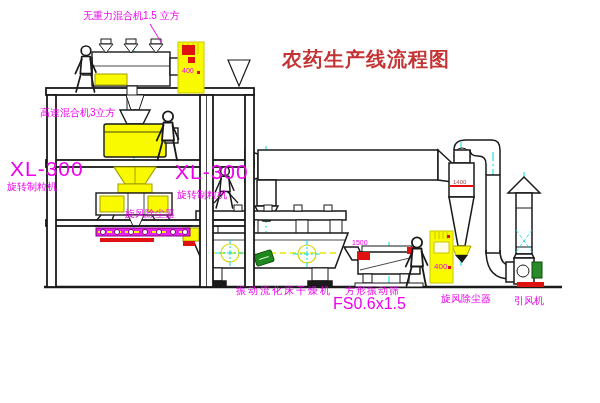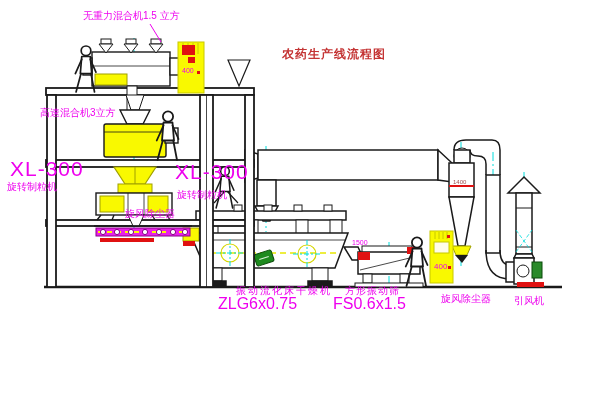--- a/index.html
+++ b/index.html
@@ -17,21 +17,21 @@
   .model-big{font-size:21px;letter-spacing:1px;}
   .model-mid{font-size:16px;}
   .tiny{font-size:7px;}
   .ls2{letter-spacing:2px;}
   .ls1{letter-spacing:1px;}
   .dim-dark{color:#a05050;font-size:6px;}
   #title-row{
     position:absolute;left:282px;top:46px;display:flex;align-items:baseline;gap:2px;
     color:#c43434;white-space:nowrap;
   }
-  #title-cn{font-size:12px;font-weight:bold;letter-spacing:1px;}
+  #title-cn{font-size:20px;font-weight:bold;letter-spacing:1px;}
   #title-cap{font-size:23px;font-weight:normal;}
 </style>
 </head>
 <body>
 
 <div id="viewport">
 
 <svg width="600" height="403" viewBox="0 0 600 403">
   <defs>
     <g id="person" fill="#ffffff" stroke="#1a1a1a" stroke-width="1.2" stroke-linecap="round" stroke-linejoin="round">
@@ -242,21 +242,20 @@
 </div>
 
 <div class="lbl sz10" style="left:83px;top:11px;">无重力混合机1.5 立方</div>
 <div class="lbl sz10" style="left:40px;top:108px;">高速混合机3立方</div>
 <div class="lbl model-big" style="left:10px;top:158px;">XL-300</div>
 <div class="lbl sz10" style="left:7px;top:182px;">旋转制粒机</div>
 <div class="lbl model-big" style="left:175px;top:161px;">XL-300</div>
 <div class="lbl sz10" style="left:177px;top:190px;">旋转制粒机</div>
 <div class="lbl sz10" style="left:125px;top:209px;">旋风除尘器</div>
 <div class="lbl sz10 ls2" style="left:229px;top:286px;margin-left:7px;">振动流化床干燥机</div>
-<div class="lbl model-mid" style="left:218px;top:296px;">ZLG6x0.75</div>
 <div class="lbl sz10 ls1" style="left:345px;top:286px;">方形振动筛</div>
 <div class="lbl model-mid" style="left:333px;top:296px;">FS0.6x1.5</div>
 <div class="lbl sz10" style="left:441px;top:294px;">旋风除尘器</div>
 <div class="lbl sz10" style="left:514px;top:296px;">引风机</div>
 
 <div class="lbl tiny" style="left:352px;top:239px;">1500</div>
 <div class="lbl dim-dark" style="left:453px;top:179px;">1400</div>
 <div class="lbl tiny" style="left:182px;top:67px;">400</div>
 <div class="lbl" style="left:434px;top:263px;font-size:8px;">400</div>
 

